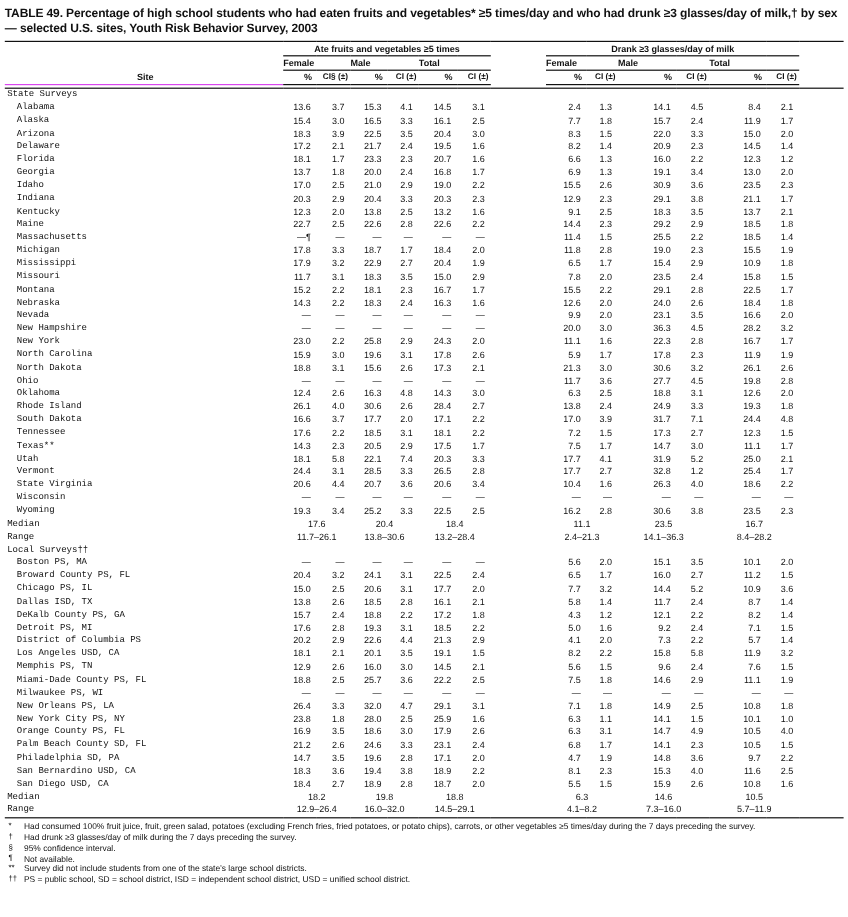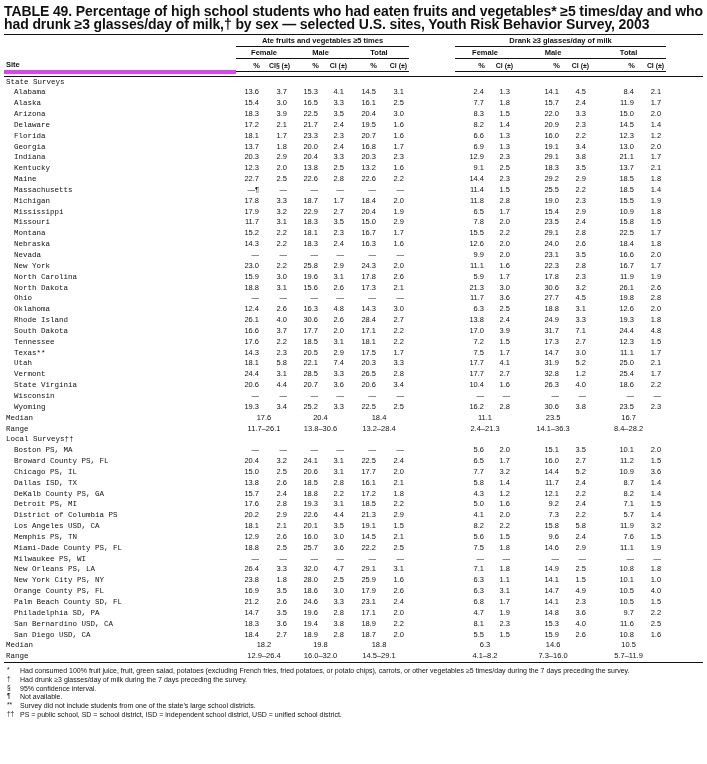--- a/index.html
+++ b/index.html
@@ -4,38 +4,38 @@
 <style>
   html,body{margin:0;padding:0;}
   body{
     width:707px;height:764px;overflow:hidden;
     background:#ffffff;color:#111;
     font-family:"Liberation Sans", sans-serif;
     -webkit-font-smoothing:antialiased;
   }
   .title{
     margin:5px 4px 3px 4px;
-    font-size:14px;font-weight:bold;line-height:13px;letter-spacing:-0.1px;
+    font-size:10px;font-weight:bold;line-height:13px;letter-spacing:-0.1px;
   }
   table{
     border-collapse:collapse;table-layout:fixed;
     width:699px;margin:0 4px;
     border-top:1.5px solid #111;
     border-bottom:1.5px solid #111;
   }
   th,td{
     padding:0;font-size:7.5px;font-weight:normal;
     white-space:nowrap;overflow:hidden;
   }
   thead th{line-height:11px;vertical-align:bottom;}
   th.group{border-bottom:1px solid #111;font-weight:bold;}
-  th.sub{text-align:center;border-bottom:1px solid #111;font-weight:bold;}
+  th.sub{text-align:left;border-bottom:1px solid #111;font-weight:bold;}
   th.colh{text-align:right;padding-right:4px;border-bottom:1px solid #111;font-weight:bold;}
   th.cih{font-size:6.9px;padding-right:2px;}
-  th.siteh{text-align:left;vertical-align:bottom;padding-left:2px;font-weight:bold;border-bottom:4px solid #d946ef;}
+  th.siteh{text-align:center;vertical-align:bottom;padding-left:2px;font-weight:bold;border-bottom:1px solid #d946ef;}
   th.nob{border-bottom:none;}
   tr.rulerow th{height:2px;border-bottom:1.3px solid #111;}
   tbody td{line-height:10.85px;}
   td.site{text-align:left;padding-left:2px;font-family:Liberation Mono, monospace;}
   td.indent{padding-left:10px;}
   td.num{text-align:right;padding-right:5px;}
   td.center{text-align:center;padding-right:0;}
   .footnotes{margin:4px 4px 0 4px;font-size:7px;line-height:8.8px;}
   .fn{position:relative;padding-left:16px;}
   .fnm{position:absolute;left:3px;top:-1px;font-size:6.5px;}
@@ -203,20 +203,37 @@
         <td></td>
         <td class="num">6.9</td>
         <td class="num">1.3</td>
         <td class="num">19.1</td>
         <td class="num">3.4</td>
         <td class="num">13.0</td>
         <td class="num">2.0</td>
         <td></td>
       </tr>
       <tr class="data-row">
+        <td class="site indent">Idaho</td>
+        <td class="num">17.0</td>
+        <td class="num">2.5</td>
+        <td class="num">21.0</td>
+        <td class="num">2.9</td>
+        <td class="num">19.0</td>
+        <td class="num">2.2</td>
+        <td></td>
+        <td class="num">15.5</td>
+        <td class="num">2.6</td>
+        <td class="num">30.9</td>
+        <td class="num">3.6</td>
+        <td class="num">23.5</td>
+        <td class="num">2.3</td>
+        <td></td>
+      </tr>
+      <tr class="data-row">
         <td class="site indent">Indiana</td>
         <td class="num">20.3</td>
         <td class="num">2.9</td>
         <td class="num">20.4</td>
         <td class="num">3.3</td>
         <td class="num">20.3</td>
         <td class="num">2.3</td>
         <td></td>
         <td class="num">12.9</td>
         <td class="num">2.3</td>
@@ -370,20 +387,37 @@
         <td class="num">—</td>
         <td class="num">—</td>
         <td class="num">—</td>
         <td></td>
         <td class="num">9.9</td>
         <td class="num">2.0</td>
         <td class="num">23.1</td>
         <td class="num">3.5</td>
         <td class="num">16.6</td>
         <td class="num">2.0</td>
+        <td></td>
+      </tr>
+      <tr class="data-row">
+        <td class="site indent">New Hampshire</td>
+        <td class="num">—</td>
+        <td class="num">—</td>
+        <td class="num">—</td>
+        <td class="num">—</td>
+        <td class="num">—</td>
+        <td class="num">—</td>
+        <td></td>
+        <td class="num">20.0</td>
+        <td class="num">3.0</td>
+        <td class="num">36.3</td>
+        <td class="num">4.5</td>
+        <td class="num">28.2</td>
+        <td class="num">3.2</td>
         <td></td>
       </tr>
       <tr class="data-row">
         <td class="site indent">New York</td>
         <td class="num">23.0</td>
         <td class="num">2.2</td>
         <td class="num">25.8</td>
         <td class="num">2.9</td>
         <td class="num">24.3</td>
         <td class="num">2.0</td>

